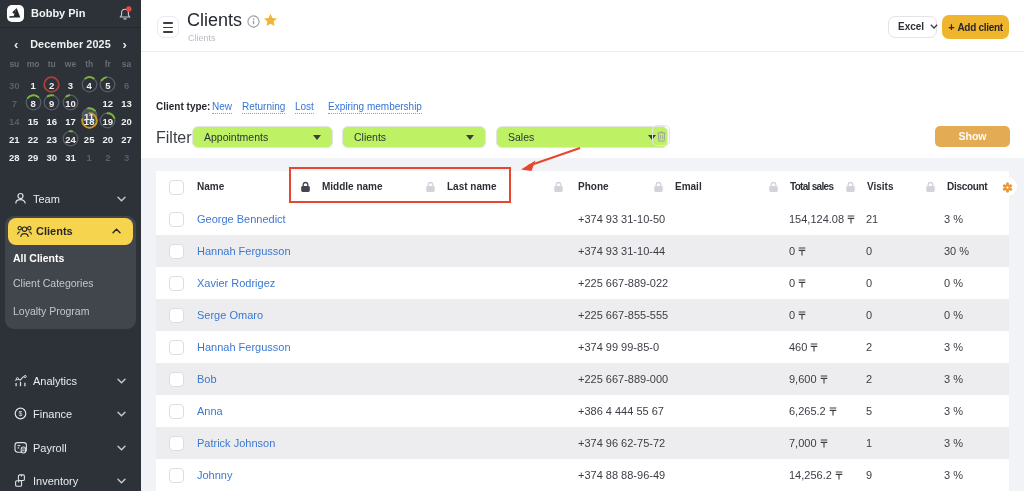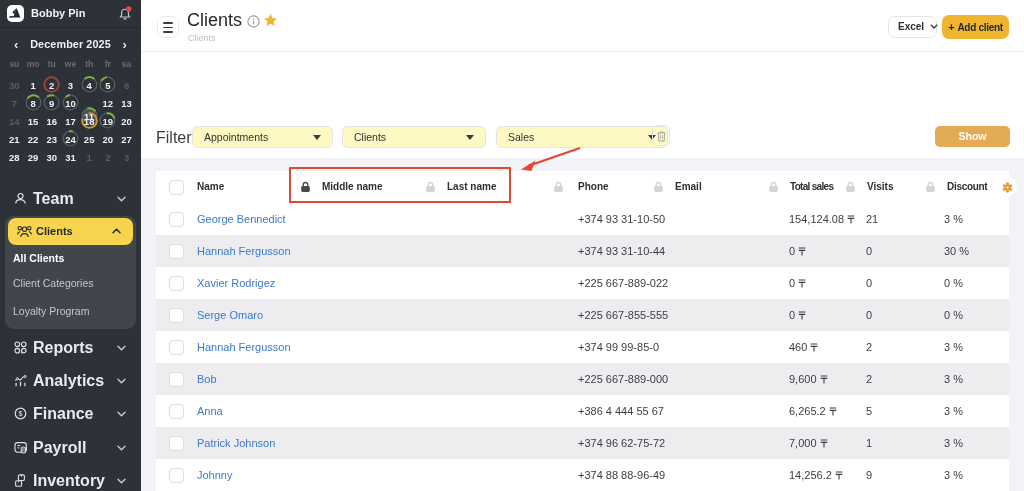--- a/index.html
+++ b/index.html
@@ -11,40 +11,40 @@
 #logo{position:absolute;left:7px;top:5px;width:17px;height:17px;background:#fff;border-radius:5px}
 #brand{position:absolute;left:31px;top:7px;font-size:11px;font-weight:bold;color:#f2f4f5}
 #calnav{position:absolute;left:0;top:38px;width:141px;height:16px;text-align:center;font-size:10.8px;font-weight:bold;color:#eef0f2;letter-spacing:.1px}
 .cnav{position:absolute;top:-1px;font-size:13px;color:#e7eaec;font-weight:bold}
 .dow{position:absolute;width:18.7px;text-align:center;font-size:8.5px;font-weight:bold;color:#686d73}
 .cal{position:absolute;width:18.7px;height:18px;text-align:center}
 .cal b{position:relative;z-index:2;font-size:9.5px;line-height:18px;color:#eef0f2}
 .cal.mut b{color:#595e64}
 .cal svg{position:absolute;left:50%;top:50%;margin-left:-8.5px;margin-top:-8.5px;z-index:1}
 .nav{position:absolute;left:0;width:141px;height:33px}
-.nav .tx{position:absolute;left:33px;top:50%;margin-top:-6px;font-size:16px;font-weight:bold;color:#e8ebed;line-height:12px}
+.nav .tx{position:absolute;left:33px;top:50%;margin-top:-6px;font-size:11px;font-weight:normal;color:#e8ebed;line-height:12px}
 .nav svg.ic{position:absolute;left:14px;top:50%;margin-top:-7px}
 .nav svg.ch{position:absolute;left:117px;top:50%;margin-top:-3px}
 #cligroup{position:absolute;left:5px;top:216px;width:131px;height:113px;background:#41464d;border-radius:9px}
 #clibtn{position:absolute;left:3px;top:2px;width:125px;height:27px;background:#f7d44d;border-radius:8px}
 .sub{position:absolute;left:8px;font-size:10.5px;color:#c3c7cc}
 #main{position:absolute;left:141px;top:0;width:883px;height:491px;background:#fff}
 #grayband{position:absolute;left:0px;top:158px;width:883px;height:333px;background:#f2f3f6}
 #hamb{position:absolute;left:16px;top:16px;width:22px;height:22px;border:1px solid #eaeaf2;border-radius:7px}
 #hamb i{position:absolute;left:5px;width:10px;height:1.6px;background:#3a3d42;border-radius:1px}
 #title{position:absolute;left:46px;top:10px;font-size:18px;color:#26292e;font-weight:500}
 #crumb{position:absolute;left:47px;top:33px;font-size:9px;color:#b9bdc4}
 #btn-excel{position:absolute;left:747px;top:16px;width:49px;height:22px;border:1px solid #e3e3e9;border-radius:7px;background:#fff;font-size:10px;color:#2b2e33;font-weight:bold;line-height:20px;padding-left:9px;white-space:nowrap}
 #btn-add{position:absolute;left:801px;top:15px;width:67px;height:24px;background:#f0b52f;border-radius:7px;font-size:10px;color:#26282c;font-weight:bold;text-align:center;line-height:24px}
 #divider{position:absolute;left:0;top:51px;width:883px;height:1px;background:#ededf1}
 #search{position:absolute;left:14px;top:67px;width:854px;height:25px;background:#f6f7f9;border:1px solid #f0f1f4;border-radius:5px;font-size:10px;color:#a6aab1;line-height:24px;padding-left:12px}
 #ctype{position:absolute;left:15px;top:101px;width:400px;height:13px;font-size:10px;color:#26292e}
 #ctype b{font-weight:bold}
 #ctype a{position:absolute;top:0;color:#3575d4;text-decoration:none;border-bottom:1px dotted #7aa4e0;padding-bottom:1px}
-.sel{position:absolute;top:126px;height:22px;border:1px solid #e4e4e8;border-radius:6px;background:#fef9c3;font-size:10.5px;color:#2e3237;line-height:20px;padding-left:11px}
+.sel{position:absolute;top:126px;height:22px;border:1px solid #e4e4e8;border-radius:6px;background:#bef264;font-size:10.5px;color:#2e3237;line-height:20px;padding-left:11px}
 .sel i{position:absolute;right:11px;top:8px;border-left:4px solid transparent;border-right:4px solid transparent;border-top:5px solid #3a3d42}
 #filt{position:absolute;left:15px;top:129px;font-size:16px;color:#3a3e44}
 #trash{position:absolute;left:511px;top:125px;width:18px;height:21px;border:1px solid #e6e6ea;border-radius:5px}
 #btn-show{position:absolute;left:794px;top:126px;width:75px;height:21px;background:#e4ab55;border-radius:5px;font-size:10.5px;color:#fdfcf9;font-weight:bold;text-align:center;line-height:21px}
 #table{position:absolute;left:15px;top:171px;width:853px;background:#fff}
 .trow{position:relative;height:32px}
 .trow.g{background:#ededef}
 .cell{position:absolute;top:50%;margin-top:-6px;font-size:11px;color:#3a3e44;line-height:12px;white-space:nowrap}
 .trow a{color:#3b78d1;text-decoration:none}
 .cb{position:absolute;left:13px;top:50%;margin-top:-7.5px;width:15px;height:15px;background:#fff;border:1px solid #dcdce2;border-radius:4px}
@@ -163,33 +163,20 @@
         </svg>
         <span class="abs" style="left:28px;top:7px;font-size:11px;font-weight:bold;color:#26282c">Clients</span>
         <svg class="abs" style="left:104px;top:10px" width="9" height="6" viewBox="0 0 9 6">
           <path d="M1 4.8 4.5 1.2 8 4.8" fill="none" stroke="#26282c" stroke-width="1.4" stroke-linecap="round"></path>
         </svg>
       </div>
       <div class="sub" style="top:36px;font-weight:bold;color:#fff">All Clients</div>
       <div class="sub" style="top:61px">Client Categories</div>
       <div class="sub" style="top:89px">Loyalty Program</div>
     </div>
-<div class="nav" style="top:331px">
-      <svg class="ic" width="13" height="13" viewBox="0 0 13 13">
-        <circle cx="3.3" cy="3.3" r="2.3" fill="none" stroke="#dfe2e4" stroke-width="1.15"></circle>
-        <circle cx="9.7" cy="3.3" r="2.3" fill="none" stroke="#dfe2e4" stroke-width="1.15"></circle>
-        <circle cx="3.3" cy="9.7" r="2.3" fill="none" stroke="#dfe2e4" stroke-width="1.15"></circle>
-        <circle cx="9.8" cy="9.6" r="2.2" fill="none" stroke="#dfe2e4" stroke-width="1.15"></circle>
-        <line x1="8.2" y1="11.3" x2="7.3" y2="12.4" stroke="#dfe2e4" stroke-width="1.15"></line>
-      </svg>
-      <span class="tx">Reports</span>
-      <svg class="ch" width="9" height="6" viewBox="0 0 9 6">
-        <path d="M1 1.2 4.5 4.8 8 1.2" fill="none" stroke="#c7cacd" stroke-width="1.4" stroke-linecap="round"></path>
-      </svg>
-    </div>
 <div class="nav" style="top:364px">
       <svg class="ic" width="13" height="13" viewBox="0 0 13 13">
         <line x1="2.1" y1="9" x2="2.1" y2="12.2" stroke="#dfe2e4" stroke-width="1.25"></line>
         <line x1="6.5" y1="7.8" x2="6.5" y2="12.2" stroke="#dfe2e4" stroke-width="1.25"></line>
         <line x1="10.9" y1="8.8" x2="10.9" y2="12.2" stroke="#dfe2e4" stroke-width="1.25"></line>
         <path d="M1.3 6.6 3.4 4.7 6.3 6.1 9.1 2.9 11.4 2.4" fill="none" stroke="#dfe2e4" stroke-width="1.05"></path>
         <circle cx="3.4" cy="4.7" r="1.05" fill="#2d3238" stroke="#dfe2e4" stroke-width="1"></circle>
         <circle cx="11.2" cy="2.5" r="1.05" fill="#2d3238" stroke="#dfe2e4" stroke-width="1"></circle>
       </svg>
       <span class="tx">Analytics</span>
@@ -249,20 +236,27 @@
       <rect x="5.9" y="5.7" width="1.3" height="3.6" fill="#9b9ea6"></rect>
       <rect x="5.9" y="3.4" width="1.3" height="1.4" fill="#9b9ea6"></rect>
     </svg>
 <svg class="abs" style="left:122px;top:13px" width="15" height="15" viewBox="0 0 15 15">
       <path d="M7.5 0.8 9.4 5 13.9 5.5 10.6 8.6 11.5 13.1 7.5 10.8 3.5 13.1 4.4 8.6 1.1 5.5 5.6 5Z" fill="#f1b437"></path>
     </svg>
 <div id="btn-excel">Excel&nbsp;&nbsp;<svg width="8" height="5" viewBox="0 0 8 5" style="vertical-align:1px">
         <path d="M0.8 0.8 4 4 7.2 0.8" fill="none" stroke="#3a3d42" stroke-width="1.3"></path>
       </svg></div>
 <div id="btn-add"><span style="font-size:11px">+</span>&nbsp;<span style="letter-spacing:-0.3px">Add client</span></div>
+<div id="ctype">
+      <b style="position:absolute;left:0;top:0">Client type:</b>
+      <a style="left:56px">New</a>
+      <a style="left:86px">Returning</a>
+      <a style="left:139px">Lost</a>
+      <a style="left:172px">Expiring membership</a>
+    </div>
 <div id="filt">Filters:</div>
 <div class="sel" style="left:51px;width:141px">Appointments<i></i></div>
 <div class="sel" style="left:201px;width:144px">Clients<i></i></div>
 <div class="sel" style="left:355px;width:172px">Sales<i></i></div>
 <div id="trash">
       <svg style="position:absolute;left:4px;top:4.5px" width="9" height="11" viewBox="0 0 9 11">
         <path d="M0.5 2h8M3 2V1h3v1M1.3 2l.5 8h5.4l.5-8" fill="none" stroke="#9a9ea5" stroke-width="0.9"></path>
         <line x1="3.4" y1="4" x2="3.4" y2="8" stroke="#9a9ea5" stroke-width="0.8"></line>
         <line x1="5.6" y1="4" x2="5.6" y2="8" stroke="#9a9ea5" stroke-width="0.8"></line>
       </svg>

